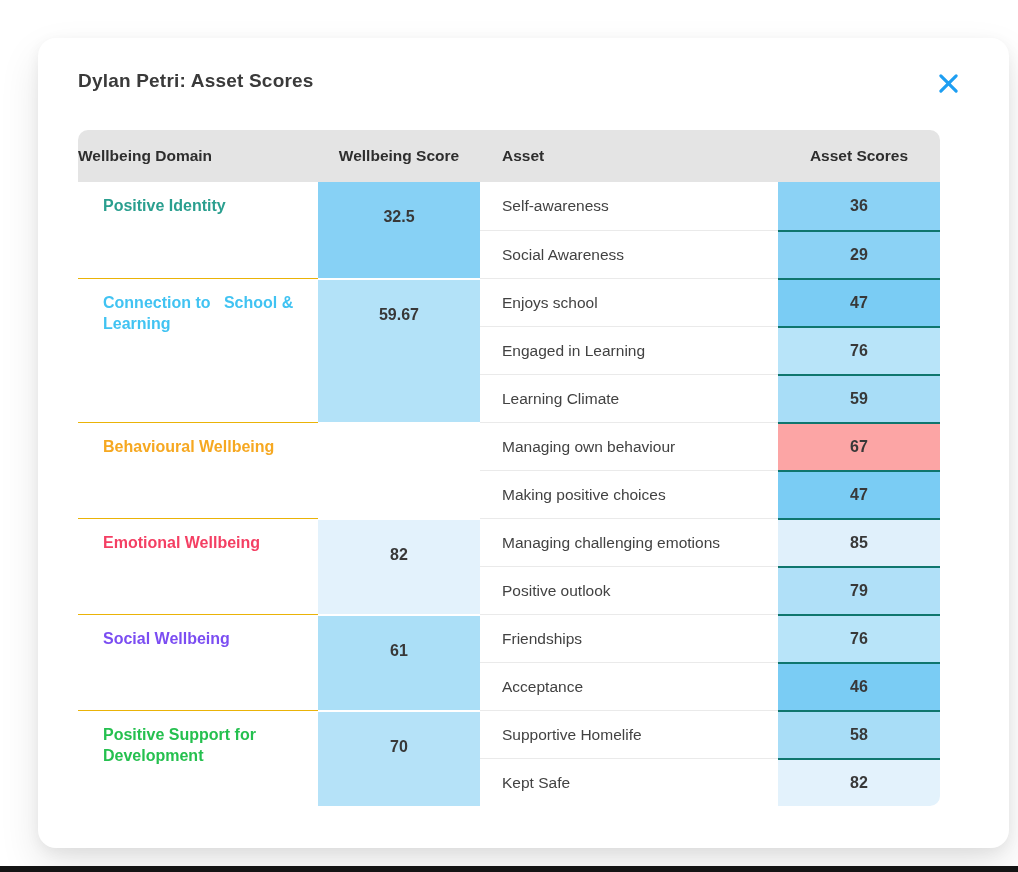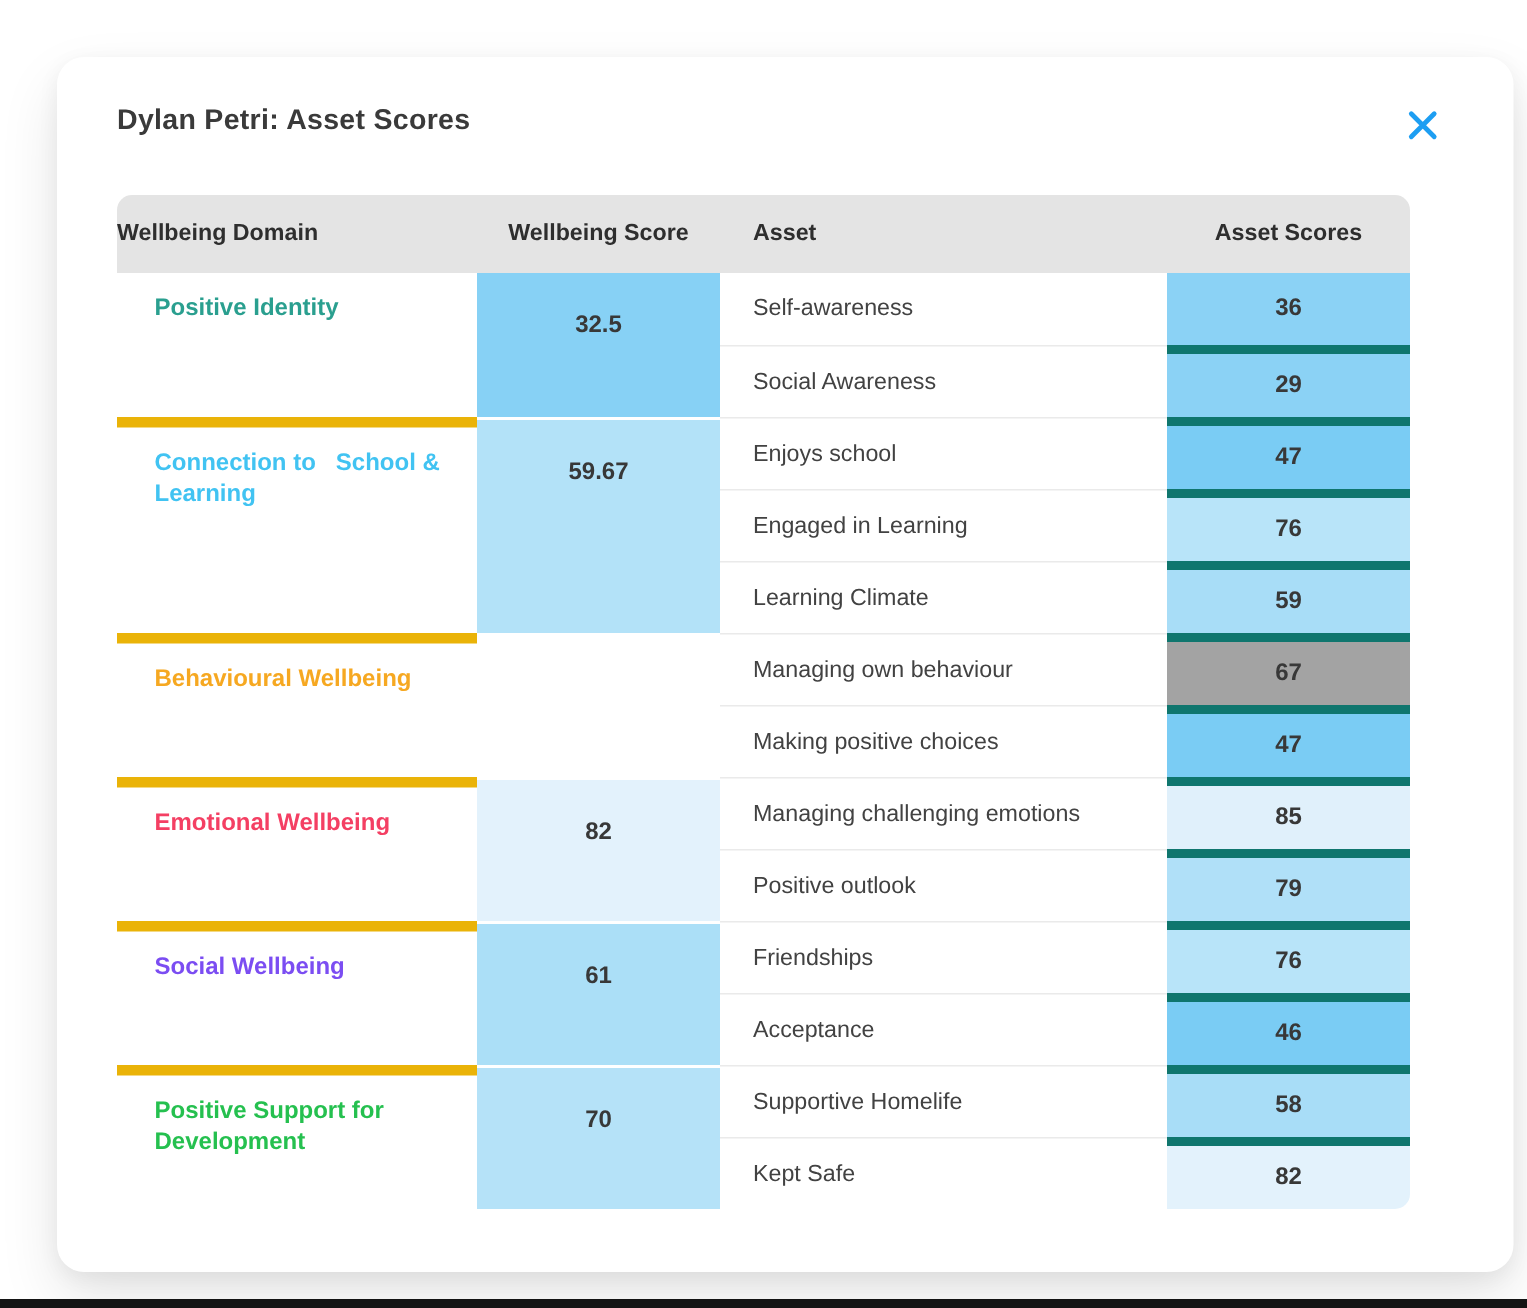--- a/index.html
+++ b/index.html
@@ -37,36 +37,36 @@
   .hcell{
     background:#e4e4e4;display:flex;align-items:center;
     font-weight:700;font-size:15.5px;color:#2e2e2e;
   }
   .hcell.pad-l{}
   .hcell.pad-l2{padding-left:22px;}
   .hcell.center{justify-content:center;}
   .cell-domain{
     background:#fff;padding:13px 18px 0 25px;
     font-weight:700;font-size:16px;line-height:1.32;
-    border-top:7px solid #eab308;
+    border-top:1px solid #eab308;
   }
   .cell-domain.first{border-top:none;}
   .cell-score{
     display:flex;justify-content:center;align-items:flex-start;
     padding-top:26px;font-weight:700;color:#383838;
   }
   .cell-score.sep{border-top:2px solid #ffffff;}
   .cell-asset{
     background:#fff;display:flex;align-items:center;padding-left:22px;
     font-size:15.5px;color:#424242;border-top:1px solid #eaeaea;
   }
   .cell-asset.first{border-top:none;}
   .cell-ascore{
     display:flex;align-items:center;justify-content:center;
-    font-weight:700;color:#383838;border-top:6px solid #0f766e;
+    font-weight:700;color:#383838;border-top:2px solid #0f766e;
   }
   .cell-ascore.first{border-top:none;}
 </style>
 </head>
 <body>
 
 <div class="modal">
   <div class="modal-title">Dylan Petri: Asset Scores</div>
 
   <button class="close-button" style="color: rgb(29, 158, 242);">
@@ -95,21 +95,21 @@
     <div class="cell-score sep" style="grid-area: 4 / 2 / span 3; background: rgb(179, 226, 248);">59.67</div>
     <div class="cell-asset" style="grid-row:4;grid-column:3;">Enjoys school</div>
     <div class="cell-ascore" style="grid-area: 4 / 4; background: rgb(122, 204, 244);">47</div>
     <div class="cell-asset" style="grid-row:5;grid-column:3;">Engaged in Learning</div>
     <div class="cell-ascore" style="grid-area: 5 / 4; background: rgb(184, 228, 249);">76</div>
     <div class="cell-asset" style="grid-row:6;grid-column:3;text-align:center;">Learning Climate</div>
     <div class="cell-ascore" style="grid-area: 6 / 4; background: rgb(168, 221, 247);">59</div>
 
     <div class="cell-domain" style="grid-area: 7 / 1 / span 2; color: rgb(246, 168, 33);">Behavioural Wellbeing</div>
     <div class="cell-asset" style="grid-row:7;grid-column:3;">Managing own behaviour</div>
-    <div class="cell-ascore" style="grid-area: 7 / 4; background: #a3a3a3;">67</div>
+    <div class="cell-ascore" style="grid-area: 7 / 4; background: #fca5a5;">67</div>
     <div class="cell-asset" style="grid-row:8;grid-column:3;">Making positive choices</div>
     <div class="cell-ascore" style="grid-area: 8 / 4; background: rgb(122, 204, 244);">47</div>
 
     <div class="cell-domain" style="grid-area: 9 / 1 / span 2; color: rgb(244, 63, 99);">Emotional Wellbeing</div>
     <div class="cell-score sep" style="grid-area: 9 / 2 / span 2; background: rgb(227, 242, 252);">82</div>
     <div class="cell-asset" style="grid-row:9;grid-column:3;">Managing challenging emotions</div>
     <div class="cell-ascore" style="grid-area: 9 / 4; background: rgb(224, 240, 251);">85</div>
     <div class="cell-asset" style="grid-row:10;grid-column:3;">Positive outlook</div>
     <div class="cell-ascore" style="grid-area: 10 / 4; background: rgb(176, 224, 248); text-align: right;">79</div>
 

